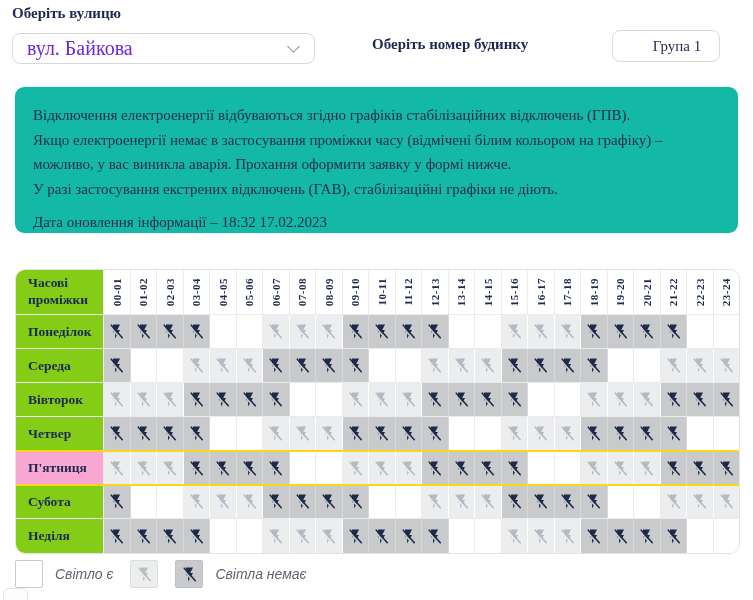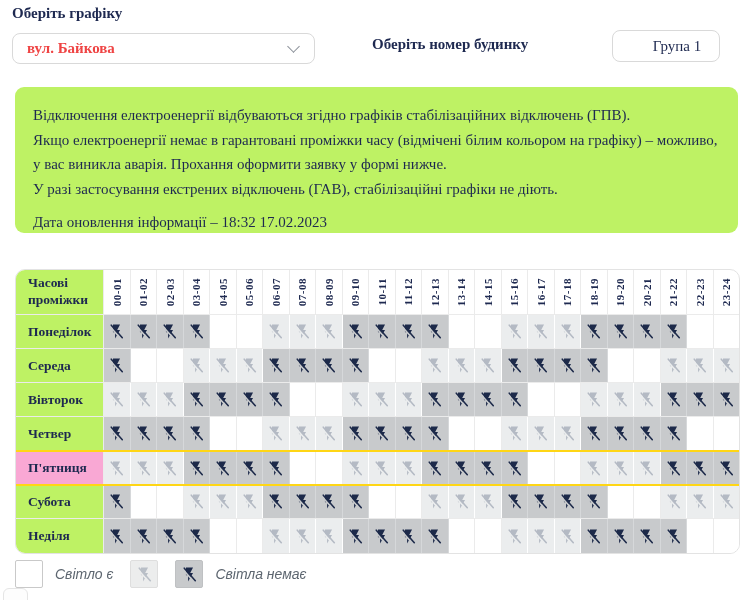--- a/index.html
+++ b/index.html
@@ -5,44 +5,44 @@
   html,body{margin:0;padding:0;background:#fff;}
   .page{position:relative;width:753px;height:600px;overflow:hidden;background:#fff;
         font-family:"Liberation Serif",serif;color:#1e2950;}
 
   
   .controls{display:flex;align-items:flex-end;padding:5px 13px 0 12px;}
   .ctrl-label{font-weight:bold;font-size:15px;margin-bottom:11px;color:#1e2950;}
   .select{height:31px;border:1px solid #d9d9d9;border-radius:8px;background:#fff;
           display:flex;align-items:center;justify-content:space-between;
           padding:0 16px 0 14px;box-sizing:border-box;cursor:pointer;}
-  .select-value{font-size:15px;color:#ef4444;font-weight:bold;}
+  .select-value{font-size:20px;color:#6d28d9;}
   .chev{width:8px;height:8px;border-right:1.6px solid #8a8f98;border-bottom:1.6px solid #8a8f98;
         transform:rotate(45deg);margin-top:-4px;flex:0 0 auto;}
   .grp-street{width:303px;}
   .grp-building{width:209px;margin-left:57px;}
   .group-badge{margin-left:auto;margin-right:20px;margin-bottom:2px;width:84px;height:30px;
         border:1px solid #d9d9d9;border-radius:8px;display:flex;align-items:center;
         justify-content:center;font-size:15px;color:#1e2950;background:#fff;cursor:pointer;padding-left:22px;}
 
   
-  .notice{margin:23px 15px 0 15px;background:#bef264;border-radius:9px;
+  .notice{margin:23px 15px 0 15px;background:#14b8a6;border-radius:9px;
           padding:16px 18px 18px 18px;box-sizing:border-box;height:146px;}
   .notice p{margin:0;font-size:15px;line-height:24.5px;color:#1e2950;}
   .notice .updated{margin-top:9px;}
 
   
   .schedule{width:725px;margin:36px 0 0 15px;border:1px solid #e3e3e3;border-radius:10px;
             overflow:hidden;box-sizing:border-box;background:#fff;}
   .trow{display:flex;height:34px;border-bottom:1px solid #ebebeb;box-sizing:border-box;}
   .trow:last-child{border-bottom:none;}
   .thead-row{height:45px;}
   .corner,.day-label{width:88px;flex:0 0 88px;box-sizing:border-box;display:flex;
             align-items:center;padding-left:12px;border-right:1px solid #ebebeb;
-            font-weight:bold;font-size:13.5px;color:#1e2950;background:#bef264;}
+            font-weight:bold;font-size:13.5px;color:#1e2950;background:#84cc16;}
   .corner{line-height:1.25;}
   .tcell{flex:1;display:flex;align-items:center;justify-content:center;
          border-right:1px solid #ebebeb;box-sizing:border-box;}
   .trow .tcell:last-child,.trow .cell:last-child{border-right:none;}
   .vtext{writing-mode:vertical-rl;transform:rotate(180deg);
          font-weight:bold;font-size:11px;letter-spacing:.5px;color:#1e2950;}
   .cell{flex:1;display:flex;align-items:center;justify-content:center;
         border-right:1px solid #ebebeb;box-sizing:border-box;}
   .cell-on{background:#ffffff;}
   .cell-maybe{background:#ebedee;--cellbg:#ebedee;color:#b4bac4;border-right-color:#ffffff;}
@@ -71,35 +71,35 @@
   .frag{position:absolute;left:3px;top:588px;width:23px;height:16px;
         border:1px solid #e5e5e5;border-radius:6px;background:#fdfdfd;}
 </style>
 </head>
 <body>
 
 <div class="page">
 
   <div class="controls">
     <div class="ctrl-group grp-street">
-      <div class="ctrl-label">Оберіть графіку</div>
+      <div class="ctrl-label">Оберіть вулицю</div>
       <div class="select">
         <span class="select-value">вул. Байкова</span>
         <span class="chev"></span>
       </div>
     </div>
     <div class="ctrl-group grp-building">
       <div class="ctrl-label">Оберіть номер будинку</div>
     </div>
     <div class="group-badge">Група 1</div>
   </div>
 
   <div class="notice">
     <p>Відключення електроенергії відбуваються згідно графіків стабілізаційних відключень (ГПВ).</p>
-    <p>Якщо електроенергії немає в гарантовані проміжки часу (відмічені білим кольором на графіку) – можливо, у вас виникла аварія. Прохання оформити заявку у формі нижче.</p>
+    <p>Якщо електроенергії немає в застосування проміжки часу (відмічені білим кольором на графіку) – можливо, у вас виникла аварія. Прохання оформити заявку у формі нижче.</p>
     <p>У разі застосування екстрених відключень (ГАВ), стабілізаційні графіки не діють.</p>
     <p class="updated">Дата оновлення інформації – 18:32 17.02.2023</p>
   </div>
 
   <div class="schedule">
     <div class="trow thead-row">
       <div class="corner">Часові проміжки</div>
 
     <div class="tcell">
           <span class="vtext">00-01</span>

